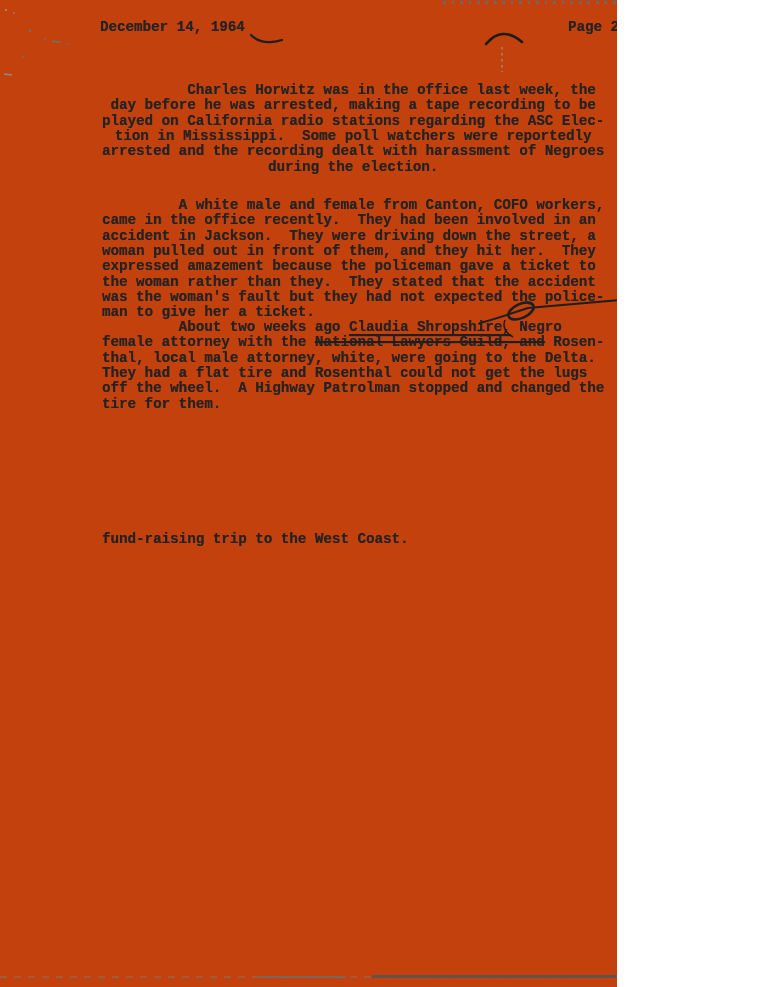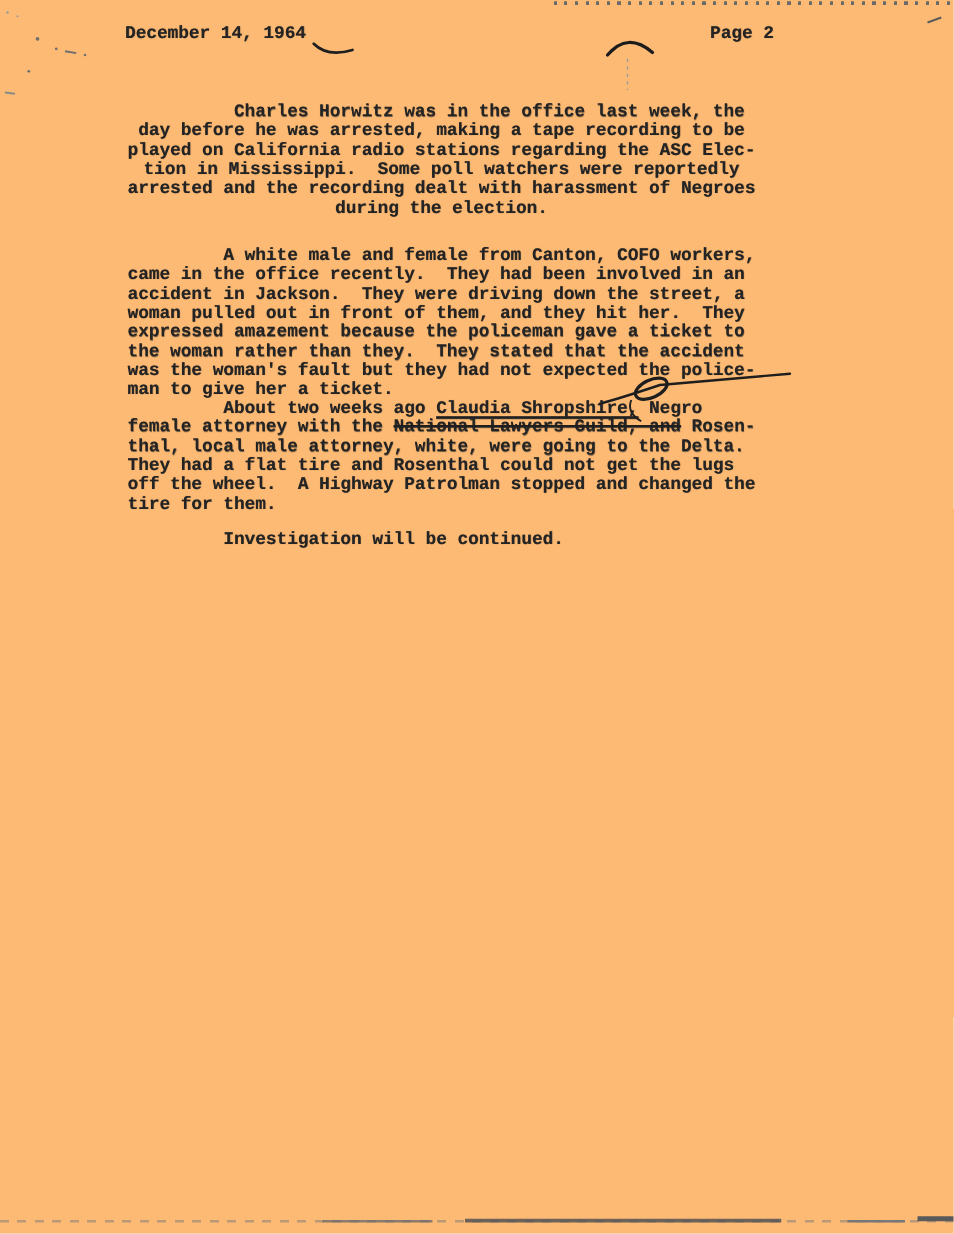--- a/index.html
+++ b/index.html
@@ -1,20 +1,20 @@
 <!DOCTYPE html>
 <html><head>
 <meta charset="utf-8">
 <style>
   html, body { margin: 0; padding: 0; background: #ffffff; }
   .page {
     position: relative;
-    width: 763px;
+    width: 617px;
     height: 987px;
-    background: #fdba74;
+    background: #c2410c;
     overflow: hidden;
     font-family: "Liberation Mono", "DejaVu Sans Mono", monospace;
     color: #232323;
   }
   .typewriter {
     font-size: 14.2px;
     line-height: 15.35px;
     font-weight: bold;
     letter-spacing: 0;
     white-space: pre;
@@ -76,22 +76,21 @@
 <div class="page">
 
   <div class="perforation"></div>
 
   <span class="hdr date typewriter">December 14, 1964</span>
   <span class="hdr page-num typewriter">Page 2</span>
 
   <div class="para para-1 typewriter"><div class="line">         Charles Horwitz was in the office last week, the</div><div class="line">day before he was arrested, making a tape recording to be</div><div class="line">played on California radio stations regarding the ASC Elec-</div><div class="line">tion in Mississippi.  Some poll watchers were reportedly</div><div class="line">arrested and the recording dealt with harassment of Negroes</div><div class="line">during the election.</div></div>
   <div class="para para-2 typewriter"><div class="line">         A white male and female from Canton, COFO workers,</div><div class="line">came in the office recently.  They had been involved in an</div><div class="line">accident in Jackson.  They were driving down the street, a</div><div class="line">woman pulled out in front of them, and they hit her.  They</div><div class="line">expressed amazement because the policeman gave a ticket to</div><div class="line">the woman rather than they.  They stated that the accident</div><div class="line">was the woman's fault but they had not expected the police-</div><div class="line">man to give her a ticket.</div></div>
   <div class="para para-3 typewriter"><div class="line">         About two weeks ago <span class="mark-underline">Claudia Shropshire,</span> Negro</div><div class="line">female attorney with the <span class="mark-strike">National Lawyers Guild, and</span> Rosen-</div><div class="line">thal, local male attorney, white, were going to the Delta.</div><div class="line">They had a flat tire and Rosenthal could not get the lugs</div><div class="line">off the wheel.  A Highway Patrolman stopped and changed the</div><div class="line">tire for them.</div></div>
-  <div class="para para-4 typewriter"><div class="line">         Investigation will be continued.</div></div>
-  <div class="para para-5 typewriter"></div>
+  <div class="para para-5 typewriter"><div class="line">fund-raising trip to the West Coast.</div></div>
 
   <svg class="marks-overlay" viewBox="0 0 763 987" xmlns="http://www.w3.org/2000/svg">
 
     <g stroke="#6f6f6f" stroke-width="1.6" fill="#6f6f6f">
       <circle cx="30" cy="31" r="1.5" stroke="none"></circle>
       <circle cx="45" cy="39" r="1.1" stroke="none"></circle>
       <path d="M52 41 l9 1.5" fill="none"></path>
       <circle cx="68" cy="44" r="1" stroke="none"></circle>
       <circle cx="23" cy="57" r="1.1" stroke="none"></circle>
       <path d="M4 74 l8 1" fill="none" stroke="#8a8a8a"></path>

